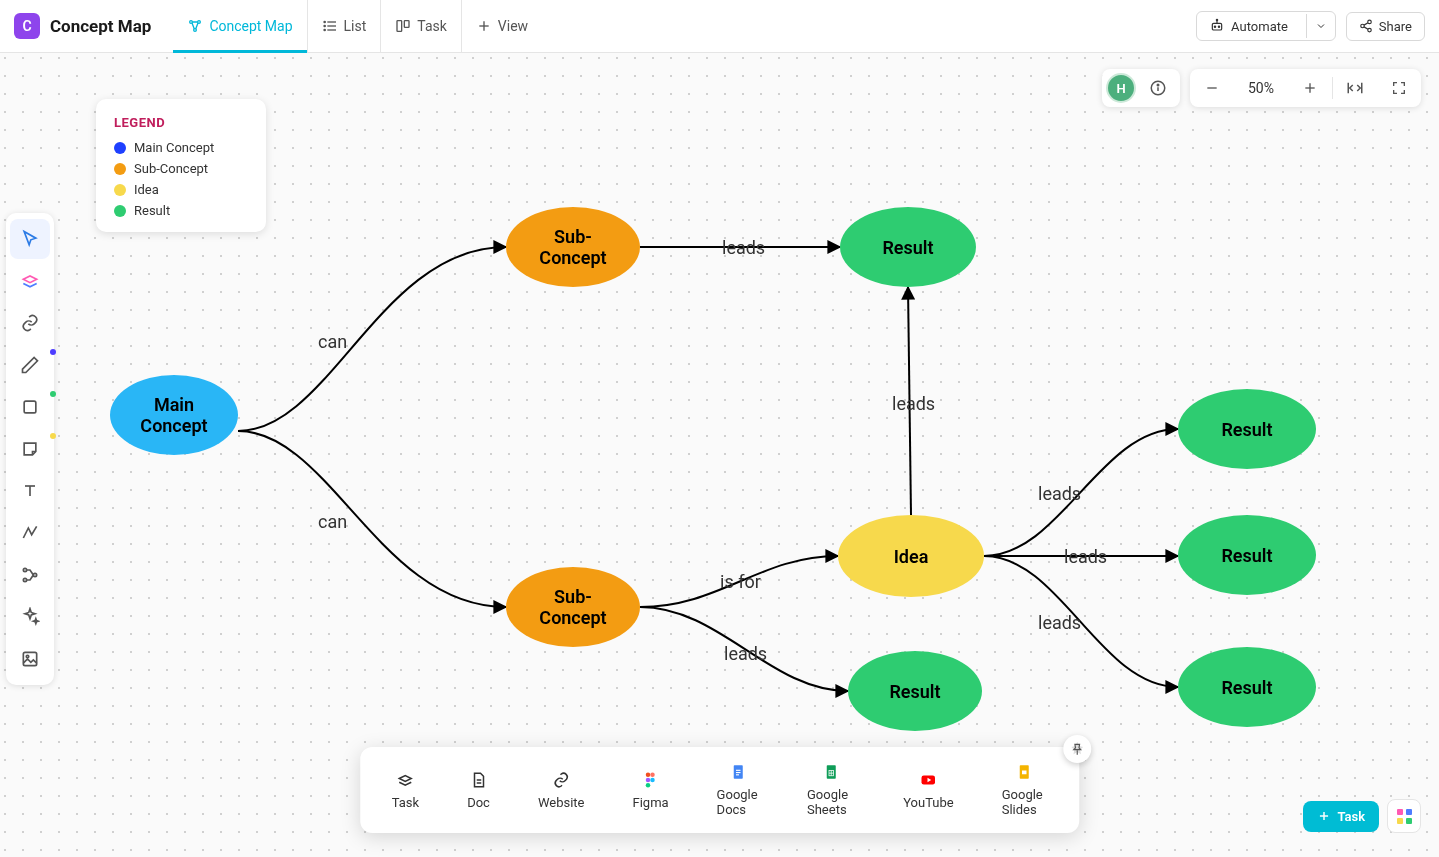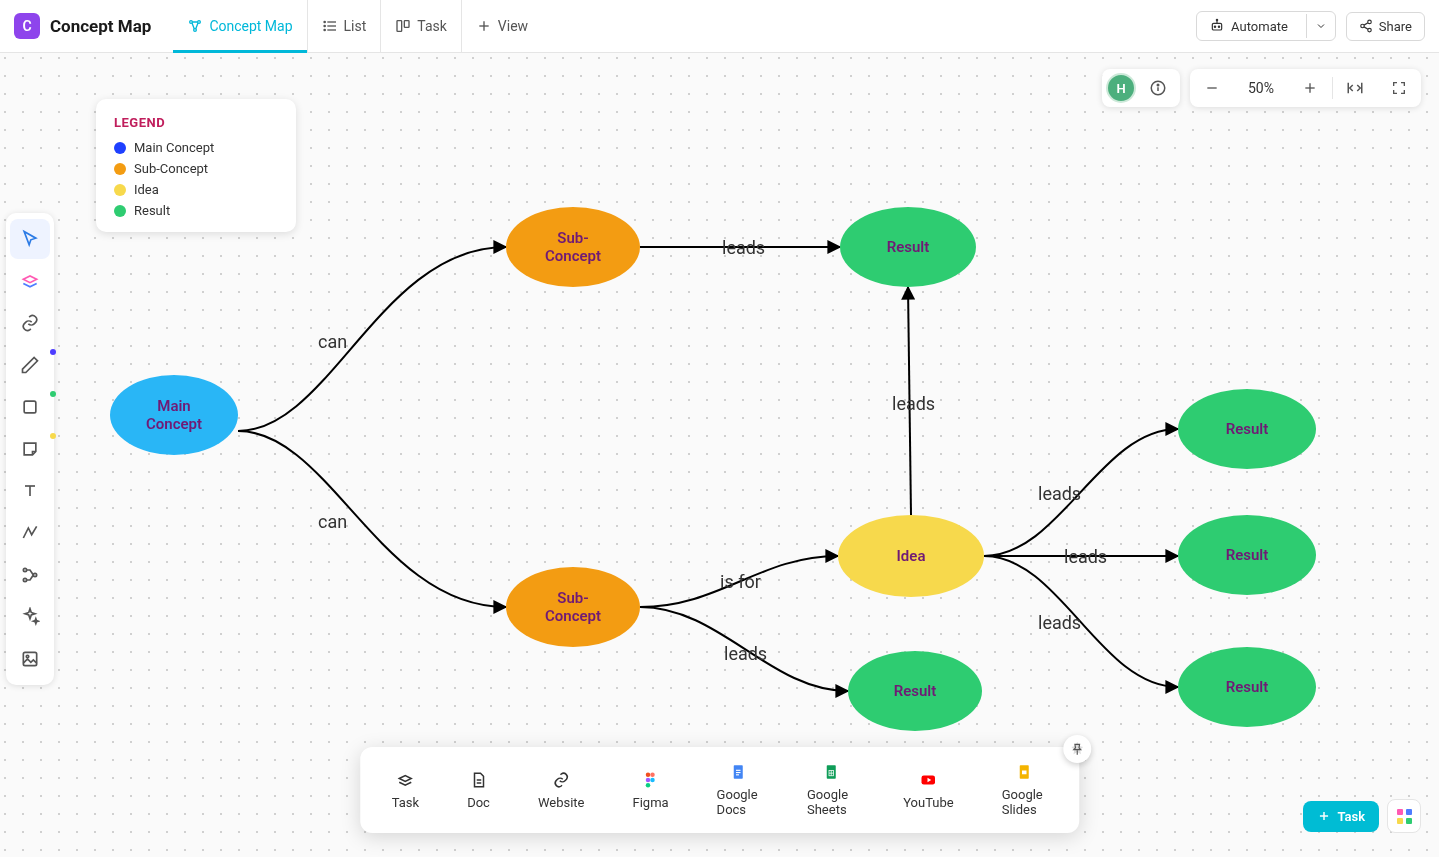--- a/index.html
+++ b/index.html
@@ -26,35 +26,35 @@
   .canvas { position: absolute; top: 53px; left: 0; right: 0; bottom: 0; background-image: radial-gradient(#d0d0d0 1px, transparent 1px); background-size: 18px 18px; background-position: -4px -4px; background-color: #fafafa; }
 
   
   .lefttools { position: absolute; top: 160px; left: 6px; background: #fff; border-radius: 10px; box-shadow: 0 1px 6px rgba(0,0,0,0.12); padding: 6px 4px; display: flex; flex-direction: column; gap: 2px; z-index: 15; }
   .tool { width: 40px; height: 40px; display:flex; align-items:center; justify-content:center; border-radius: 8px; cursor:pointer; color:#555; position:relative; }
   .tool.active { background:#eef3ff; color:#2c7be5; }
   .tool svg { width:20px; height:20px; }
   .tool .dot { position:absolute; top:4px; right:-6px; width:6px;height:6px;border-radius:50%; }
 
   
-  .legend { position: absolute; top: 46px; left: 96px; width: 200px; background: #fff; border-radius: 10px; box-shadow: 0 2px 8px rgba(0,0,0,0.12); padding: 16px 18px 14px; z-index:10; }
+  .legend { position: absolute; top: 46px; left: 96px; width: 170px; background: #fff; border-radius: 10px; box-shadow: 0 2px 8px rgba(0,0,0,0.12); padding: 16px 18px 14px; z-index:10; }
   .legend-title { color: #c01e5c; font-weight:700; font-size:13px; letter-spacing:0.5px; margin-bottom:10px; }
   .legend-row { display:flex; align-items:center; gap:8px; font-size:13px; color:#333; margin-top:6px; }
   .legend-dot { width:12px;height:12px;border-radius:50%; }
 
   
   .canvastools { position:absolute; top:16px; right:18px; display:flex; align-items:center; gap:10px; z-index:15; }
   .pillgroup { background:#fff; border-radius:8px; box-shadow:0 1px 6px rgba(0,0,0,0.12); display:flex; align-items:center; height:38px; }
   .pillbtn { width:44px; height:38px; display:flex; align-items:center; justify-content:center; cursor:pointer; color:#555; }
   .pillsep { width:1px; height:22px; background:#e5e5e5; }
   .zoomval { padding:0 14px; font-size:14px; color:#333; }
   .avatar { width:30px;height:30px;border-radius:50%;background:#4caf7d;color:#fff;display:flex;align-items:center;justify-content:center;font-size:13px;font-weight:600;border:2px solid #cde9d9; margin-left:4px; }
 
   
-  .node { position:absolute; border-radius:50%; display:flex; align-items:center; justify-content:center; text-align:center; font-size:15px; font-weight:600; color:#701a75; padding:0 10px; z-index:5; }
+  .node { position:absolute; border-radius:50%; display:flex; align-items:center; justify-content:center; text-align:center; font-size:18px; font-weight:600; color:#000000; padding:0 10px; z-index:5; }
   .node.main { background:#29b6f6; }
   .node.sub  { background:#f39c12; }
   .node.idea { background:#f7d94c; }
   .node.res  { background:#2ecc71; }
 
   
   .edgelabel { position:absolute; font-size:18px; color:#333; z-index:6; background:transparent; padding:0 2px; }
 
   svg.edges { position:absolute; top:0; left:0; width:100%; height:100%; z-index:4; }
 

